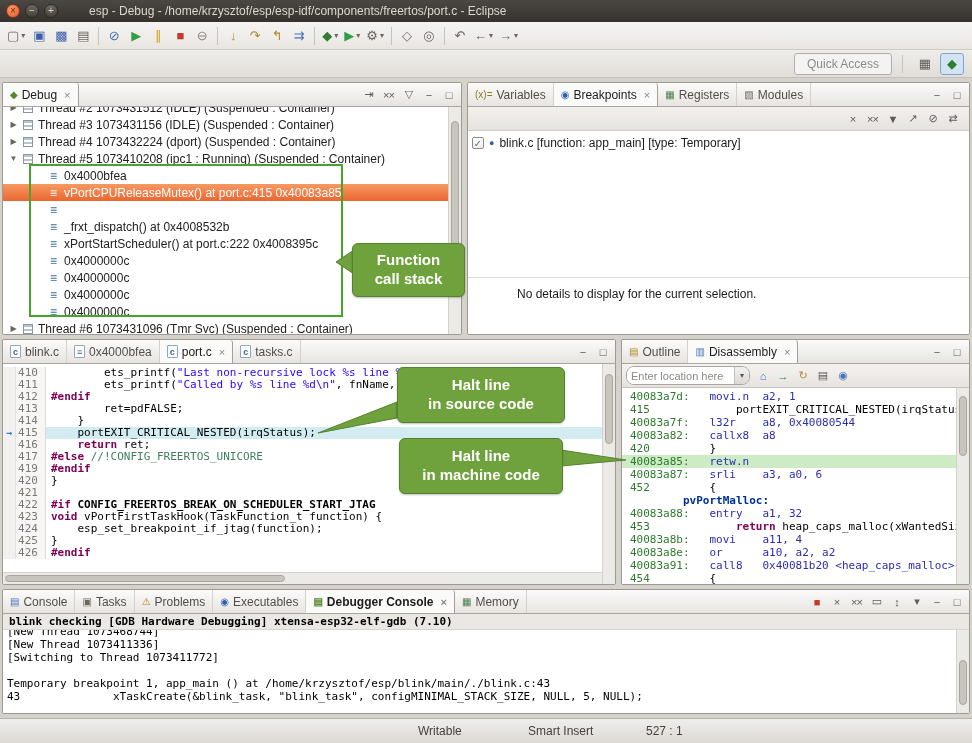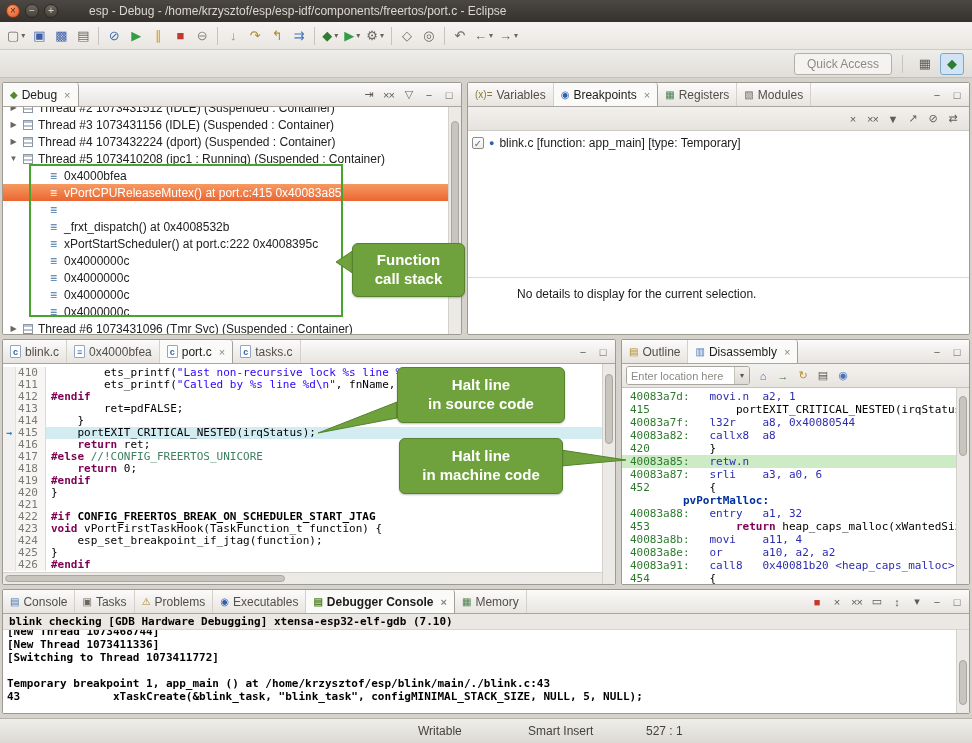--- a/index.html
+++ b/index.html
@@ -78,34 +78,34 @@
   .c-p{color:#000;} .c-s{color:#2a00ff;} .c-k{color:#7f0055;font-weight:bold;} .c-c{color:#3f7f5f;} .c-m{color:#000;font-weight:bold;}
 
   
   .vscroll{position:absolute;right:0;top:0;width:13px;bottom:0;background:#eceae7;border-left:1px solid #d4d1cc;}
   .vthumb{position:absolute;left:2px;width:8px;background:#c8c4be;border:1px solid #aaa69f;border-radius:5px;}
   .hscroll{position:absolute;left:0;right:13px;bottom:0;height:12px;background:#eceae7;border-top:1px solid #d4d1cc;}
   .hthumb{position:absolute;top:2px;height:7px;background:#c8c4be;border:1px solid #aaa69f;border-radius:5px;}
 
   
   #disasm-toolbar{height:24px;background:linear-gradient(#f4f2ef,#e7e4e0);border-bottom:1px solid #c6c2bc;display:flex;align-items:center;padding:0 4px;flex:none;}
-  #location-combo{display:flex;align-items:stretch;border:1px solid #a9a5a0;background:#fff;border-radius:3px;height:19px;width:124px;overflow:hidden;}
+  #location-combo{display:flex;align-items:stretch;border:1px solid #a9a5a0;background:#fff;border-radius:8px;height:19px;width:124px;overflow:hidden;}
   #location-input{border:none;outline:none;flex:1;font-size:11px;color:#6e6a64;padding:0 4px;min-width:0;font-family:"Liberation Sans",sans-serif;background:#fff;}
   #location-input::placeholder{color:#8d8984;}
   #combo-arrow{width:15px;border-left:1px solid #c5c1bb;background:linear-gradient(#f3f1ee,#dcd9d4);font-size:8px;display:flex;align-items:center;justify-content:center;color:#555;flex:none;}
   #disasm-content{position:relative;flex:1;background:#fff;font-family:"DejaVu Sans Mono",monospace;font-size:11px;overflow:hidden;}
   #disasm-lines{position:absolute;left:0;top:2px;right:13px;bottom:0;overflow:hidden;}
   .dline{height:13px;line-height:13px;white-space:pre;padding-left:8px;}
   .dline.halt{background:#cdebc4;}
   .d-a{color:#2d7a2d;} .d-i{color:#2c2cb0;} .d-n{color:#2d7a2d;} .d-src{color:#000;} .d-k{color:#7f0055;font-weight:bold;} .d-l{color:#00309c;font-weight:bold;}
 
   
   #console-header{height:16px;background:#ebe8e4;border-bottom:1px solid #d8d5d0;font-family:"DejaVu Sans Mono",monospace;font-size:11px;font-weight:bold;color:#000;padding:1px 6px;flex:none;white-space:nowrap;}
   #console-output{position:relative;flex:1;background:#fff;font-family:"DejaVu Sans Mono",monospace;font-size:11px;overflow:hidden;}
-  .oline{height:13px;line-height:13px;white-space:pre;padding-left:4px;margin-right:13px;font-weight:bold;}
+  .oline{height:13px;line-height:13px;white-space:pre;padding-left:4px;margin-right:13px;}
   .oline.clipped{margin-top:-5px;}
 
   
   #statusbar{position:absolute;left:0;top:718px;width:972px;height:25px;background:linear-gradient(#f0eeea,#dcd9d4);border-top:1px solid #b5b1ab;font-size:12px;color:#45423e;}
   #statusbar span{position:absolute;top:5px;}
 
   
   .callout{position:absolute;border:1px solid #55822d;border-radius:6px;color:#fff;font-weight:bold;font-size:15px;display:flex;flex-direction:column;align-items:center;justify-content:center;line-height:1.25;text-align:center;z-index:30;box-shadow:0 1px 2px rgba(0,0,0,0.25);}
   #callout-stack{left:352px;top:243px;width:113px;height:54px;}
   #callout-halt-src{left:397px;top:367px;width:168px;height:56px;}
@@ -346,21 +346,20 @@
   <div id="code-area">
     <div id="code-lines">
         <div class="cline"><span class="ruler"></span><span class="lnum">410</span><span class="ctext"><span class="c-p">        ets_printf(</span><span class="c-s">"Last non-recursive lock %s line %d\n"</span><span class="c-p">, lastLockedLin</span></span></div>
         <div class="cline"><span class="ruler"></span><span class="lnum">411</span><span class="ctext"><span class="c-p">        ets_printf(</span><span class="c-s">"Called by %s line %d\n"</span><span class="c-p">, fnName, line);</span></span></div>
         <div class="cline"><span class="ruler"></span><span class="lnum">412</span><span class="ctext"><span class="c-k">#endif</span></span></div>
         <div class="cline"><span class="ruler"></span><span class="lnum">413</span><span class="ctext"><span class="c-p">        ret=pdFALSE;</span></span></div>
         <div class="cline"><span class="ruler"></span><span class="lnum">414</span><span class="ctext"><span class="c-p">    }</span></span></div>
         <div class="cline halt"><span class="ruler">→</span><span class="lnum">415</span><span class="ctext"><span class="c-p">    portEXIT_CRITICAL_NESTED(irqStatus);</span></span></div>
         <div class="cline"><span class="ruler"></span><span class="lnum">416</span><span class="ctext"><span class="c-p">    </span><span class="c-k">return</span><span class="c-p"> ret;</span></span></div>
         <div class="cline"><span class="ruler"></span><span class="lnum">417</span><span class="ctext"><span class="c-k">#else </span><span class="c-c">//!CONFIG_FREERTOS_UNICORE</span></span></div>
-        <div class="cline"><span class="ruler"></span><span class="lnum">418</span><span class="ctext"><span class="c-p">    </span><span class="c-k">return</span><span class="c-p"> 0;</span></span></div>
         <div class="cline"><span class="ruler"></span><span class="lnum">419</span><span class="ctext"><span class="c-k">#endif</span></span></div>
         <div class="cline"><span class="ruler"></span><span class="lnum">420</span><span class="ctext"><span class="c-p">}</span></span></div>
         <div class="cline"><span class="ruler"></span><span class="lnum">421</span><span class="ctext"><span class="c-p"></span></span></div>
         <div class="cline"><span class="ruler"></span><span class="lnum">422</span><span class="ctext"><span class="c-k">#if</span><span class="c-m"> CONFIG_FREERTOS_BREAK_ON_SCHEDULER_START_JTAG</span></span></div>
         <div class="cline"><span class="ruler"></span><span class="lnum">423</span><span class="ctext"><span class="c-k">void</span><span class="c-p"> vPortFirstTaskHook(TaskFunction_t function) {</span></span></div>
         <div class="cline"><span class="ruler"></span><span class="lnum">424</span><span class="ctext"><span class="c-p">    esp_set_breakpoint_if_jtag(function);</span></span></div>
         <div class="cline"><span class="ruler"></span><span class="lnum">425</span><span class="ctext"><span class="c-p">}</span></span></div>
         <div class="cline"><span class="ruler"></span><span class="lnum">426</span><span class="ctext"><span class="c-k">#endif</span></span></div>
       </div>
     <div class="vscroll">

